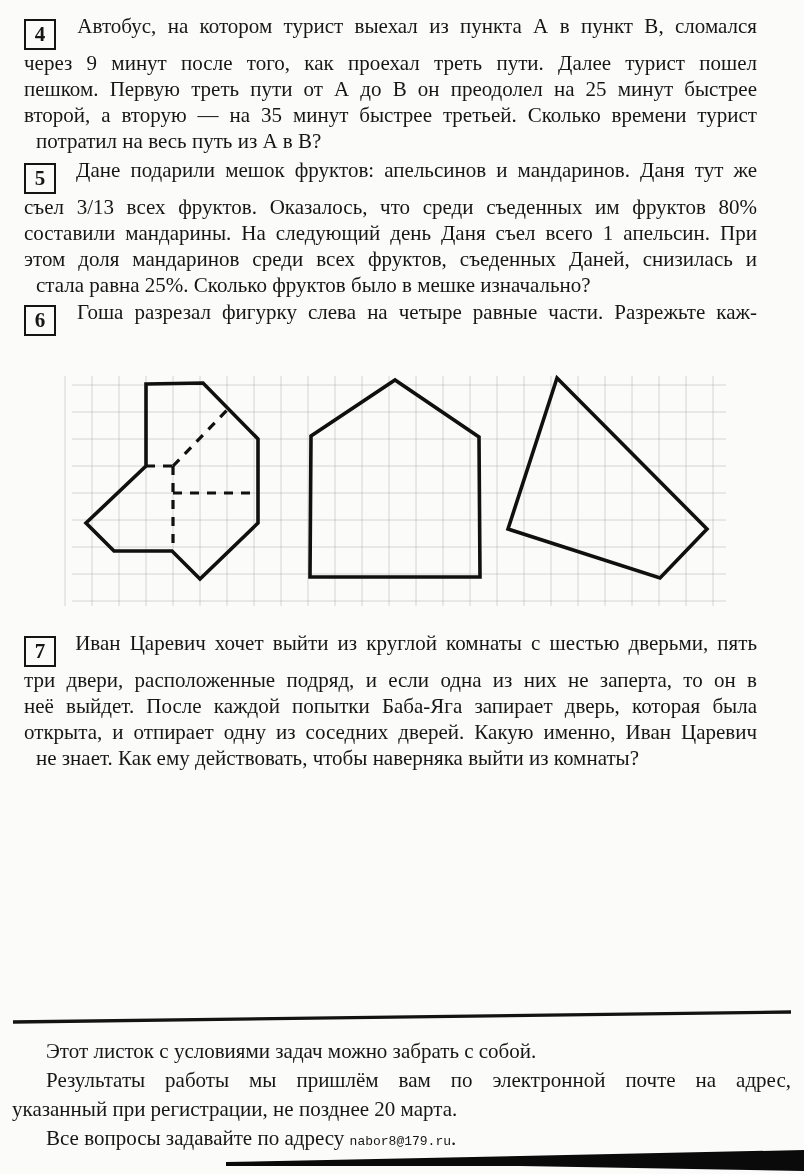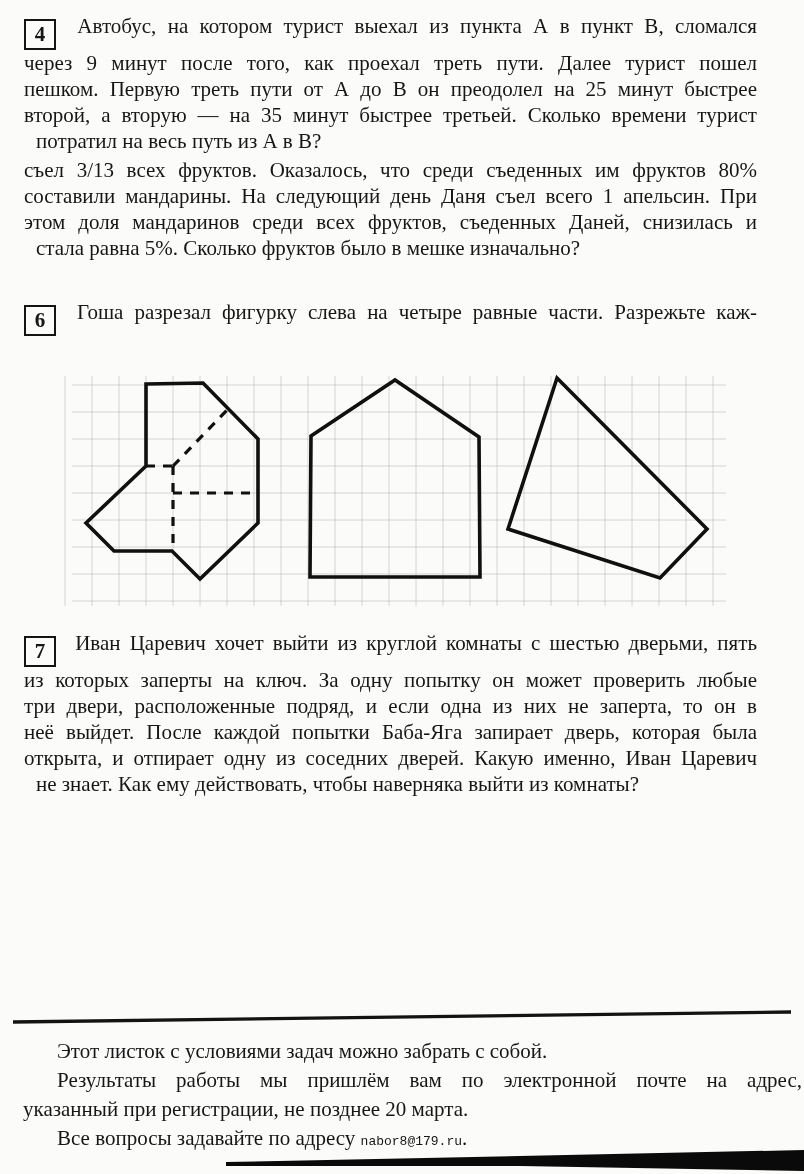--- a/index.html
+++ b/index.html
@@ -20,52 +20,52 @@
   .numbox{
     display:inline-block;box-sizing:border-box;
     width:32px;height:31px;
     border:2.6px solid #141414;
     font-weight:bold;font-size:21px;line-height:26px;
     text-align:center;text-align-last:center;
     margin-right:10px;vertical-align:-8px;
   }
   .figure-svg{position:absolute;left:0;top:0;pointer-events:none;}
   .footer{
-    position:absolute;left:23px;top:1037px;width:779px;
+    position:absolute;left:12px;top:1037px;width:779px;
     font-size:21px;line-height:29px;
   }
   .fline{text-align:justify;text-align-last:left;}
   .fline.stretch{text-align-last:justify;}
   .fline.indent{text-indent:34px;}
   .mono{font-family:"Liberation Mono","DejaVu Sans Mono",monospace;font-size:13px;}
 </style>
 </head>
 <body>
 
 <div class="page">
 
   <div class="problem" style="top:13px">
       <div class="line"><span class="numbox">4</span> Автобус, на котором турист выехал из пункта А в пункт В, сломался</div>
       <div class="line">через 9 минут после того, как проехал треть пути. Далее турист пошел</div>
       <div class="line">пешком. Первую треть пути от А до В он преодолел на 25 минут быстрее</div>
       <div class="line">второй, а вторую — на 35 минут быстрее третьей. Сколько времени турист</div>
       <div class="line line-last">потратил на весь путь из А в В?</div>
     </div>
   <div class="problem" style="top:157px">
+      <div class="line"><span class="numbox">5</span> Дане подарили мешок фруктов: апельсинов и мандаринов. Даня тут же</div>
       <div class="line">съел 3/13 всех фруктов. Оказалось, что среди съеденных им фруктов 80%</div>
       <div class="line">составили мандарины. На следующий день Даня съел всего 1 апельсин. При</div>
       <div class="line">этом доля мандаринов среди всех фруктов, съеденных Даней, снизилась и</div>
-      <div class="line line-last">стала равна 5%. Сколько фруктов было в мешке изначально?</div>
+      <div class="line line-last">стала равна 25%. Сколько фруктов было в мешке изначально?</div>
     </div>
   <div class="problem" style="top:299px">
       <div class="line"><span class="numbox">6</span> Гоша разрезал фигурку слева на четыре равные части. Разрежьте каж-</div>
     </div>
   <div class="problem" style="top:630px">
       <div class="line"><span class="numbox">7</span> Иван Царевич хочет выйти из круглой комнаты с шестью дверьми, пять</div>
-      <div class="line">из которых заперты на ключ. За одну попытку он может проверить любые</div>
       <div class="line">три двери, расположенные подряд, и если одна из них не заперта, то он в</div>
       <div class="line">неё выйдет. После каждой попытки Баба-Яга запирает дверь, которая была</div>
       <div class="line">открыта, и отпирает одну из соседних дверей. Какую именно, Иван Царевич</div>
       <div class="line line-last">не знает. Как ему действовать, чтобы наверняка выйти из комнаты?</div>
     </div>
 
   <svg class="figure-svg" width="804" height="1174" viewBox="0 0 804 1174">
     <g id="fig-grid">
         <line x1="65" x2="65" y1="376" y2="606" stroke="#8f8f8f" stroke-width="0.8" opacity="0.45"></line>
         <line x1="92" x2="92" y1="376" y2="606" stroke="#8f8f8f" stroke-width="0.8" opacity="0.45"></line>

